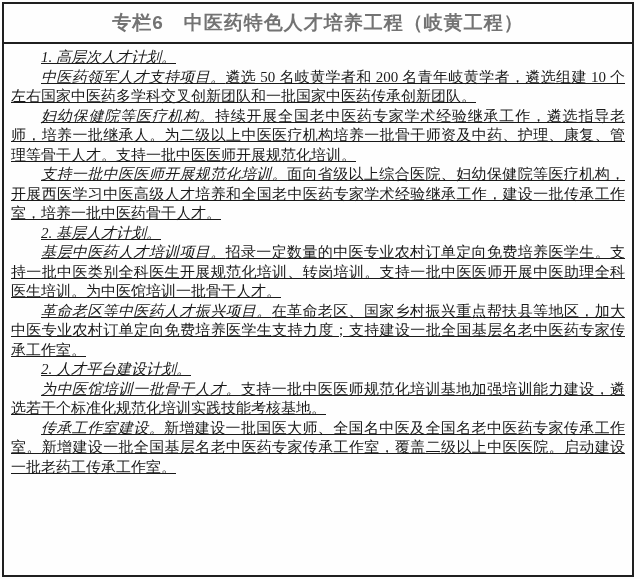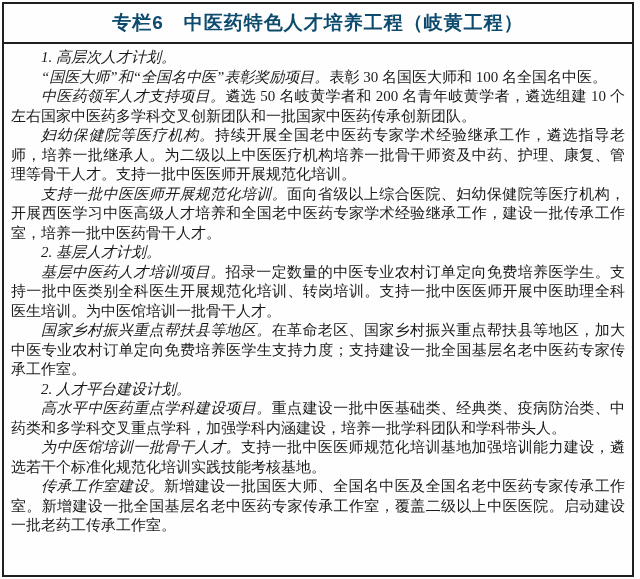--- a/index.html
+++ b/index.html
@@ -27,33 +27,34 @@
   .panel-title {
     flex: 0 0 40px;
     border-bottom: 2px solid #1f1f1f;
     display: flex;
     align-items: center;
     justify-content: center;
     font-family: "Liberation Sans", "DejaVu Sans", sans-serif;
     font-weight: 700;
     font-size: 19px;
     letter-spacing: 1px;
-    color: #0c4a6e;
+    color: #737373;
     white-space: nowrap;
   }
 
   .panel-body {
     flex: 1 1 auto;
     padding: 4px 7px 2px 7px;
     font-family: "Liberation Serif", "DejaVu Serif", serif;
     font-size: 15px;
     line-height: 19.5px;
     color: #1a1a1a;
     text-align: justify;
     overflow: hidden;
+    text-decoration: underline;
   }
 
   .para {
     margin: 0;
     text-indent: 2em;
   }
 
   .para .lead {
     font-style: italic;
   }
@@ -62,25 +63,23 @@
     font-style: normal;
   }
 </style>
 </head>
 <body>
 
 <div class="panel">
   <div class="panel-title">专栏6　中医药特色人才培养工程（岐黄工程）</div>
   <div class="panel-body">
     <p class="para"><span class="lead">1. 高层次人才计划。</span><span class="rest"></span></p>
-    <p class="para"><span class="lead">“国医大师”和“全国名中医”表彰奖励项目。</span><span class="rest">表彰 30 名国医大师和 100 名全国名中医。</span></p>
     <p class="para"><span class="lead">中医药领军人才支持项目。</span><span class="rest">遴选 50 名岐黄学者和 200 名青年岐黄学者，遴选组建 10 个左右国家中医药多学科交叉创新团队和一批国家中医药传承创新团队。</span></p>
     <p class="para"><span class="lead">妇幼保健院等医疗机构。</span><span class="rest">持续开展全国老中医药专家学术经验继承工作，遴选指导老师，培养一批继承人。为二级以上中医医疗机构培养一批骨干师资及中药、护理、康复、管理等骨干人才。支持一批中医医师开展规范化培训。</span></p>
     <p class="para"><span class="lead">支持一批中医医师开展规范化培训。</span><span class="rest">面向省级以上综合医院、妇幼保健院等医疗机构，开展西医学习中医高级人才培养和全国老中医药专家学术经验继承工作，建设一批传承工作室，培养一批中医药骨干人才。</span></p>
     <p class="para"><span class="lead">2. 基层人才计划。</span><span class="rest"></span></p>
     <p class="para"><span class="lead">基层中医药人才培训项目。</span><span class="rest">招录一定数量的中医专业农村订单定向免费培养医学生。支持一批中医类别全科医生开展规范化培训、转岗培训。支持一批中医医师开展中医助理全科医生培训。为中医馆培训一批骨干人才。</span></p>
-    <p class="para"><span class="lead">国家乡村振兴重点帮扶县等地区。</span><span class="rest">在革命老区、国家乡村振兴重点帮扶县等地区，加大中医专业农村订单定向免费培养医学生支持力度；支持建设一批全国基层名老中医药专家传承工作室。</span></p>
+    <p class="para"><span class="lead">革命老区等中医药人才振兴项目。</span><span class="rest">在革命老区、国家乡村振兴重点帮扶县等地区，加大中医专业农村订单定向免费培养医学生支持力度；支持建设一批全国基层名老中医药专家传承工作室。</span></p>
     <p class="para"><span class="lead">2. 人才平台建设计划。</span><span class="rest"></span></p>
-    <p class="para"><span class="lead">高水平中医药重点学科建设项目。</span><span class="rest">重点建设一批中医基础类、经典类、疫病防治类、中药类和多学科交叉重点学科，加强学科内涵建设，培养一批学科团队和学科带头人。</span></p>
     <p class="para"><span class="lead">为中医馆培训一批骨干人才。</span><span class="rest">支持一批中医医师规范化培训基地加强培训能力建设，遴选若干个标准化规范化培训实践技能考核基地。</span></p>
     <p class="para"><span class="lead">传承工作室建设。</span><span class="rest">新增建设一批国医大师、全国名中医及全国名老中医药专家传承工作室。新增建设一批全国基层名老中医药专家传承工作室，覆盖二级以上中医医院。启动建设一批老药工传承工作室。</span></p>
   </div>
 </div>
 
 </body></html>

